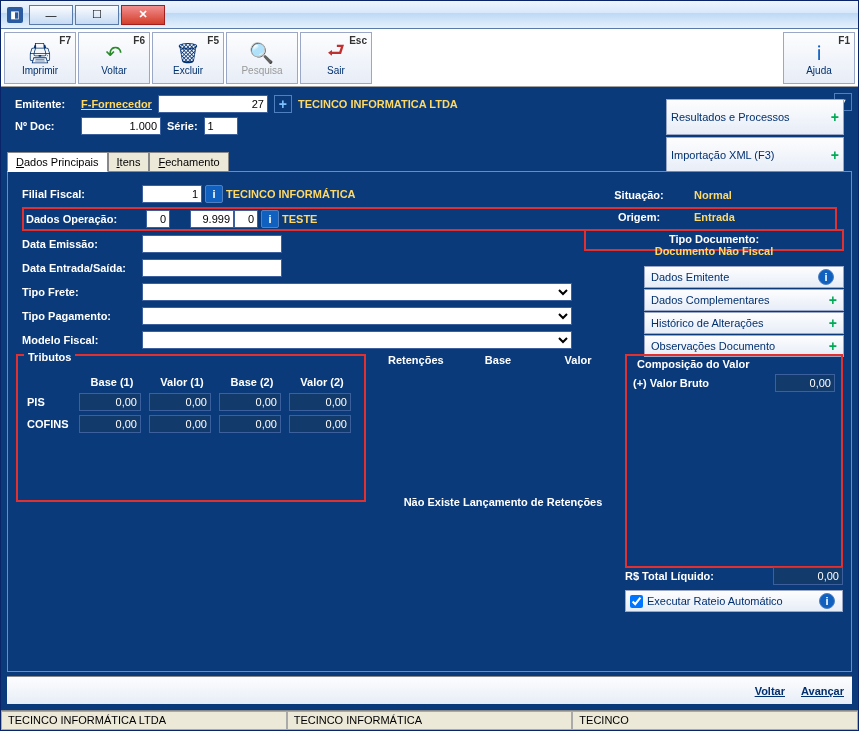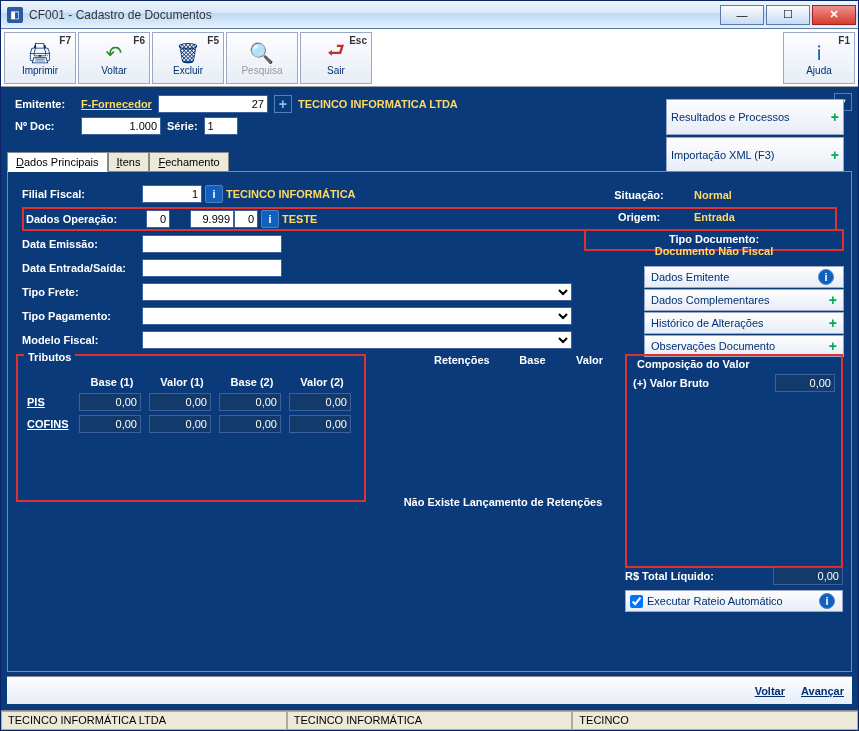--- a/index.html
+++ b/index.html
@@ -42,24 +42,24 @@
 .right-info .row .v { color: #ffd966; }
 .red-box { border: 2px solid #e03030; }
 .mid-btns { position: absolute; left: 630px; top: 88px; display: flex; flex-direction: column; gap: 1px; }
 .mid-btn { background: linear-gradient(#fdfdfe,#e7edf7); border: 1px solid #9aa7c7; height: 22px; width: 200px; display: flex; align-items: center; padding: 0 6px; font-size: 11px; color: #003070; cursor: pointer; }
 .mid-btn .tail { margin-left: auto; }
 .fieldset { border: 1px solid #5080c0; padding: 4px 6px 6px 6px; margin-top: 2px; }
 .fieldset-title { color: #fff; font-weight: bold; font-size: 11px; background: #0a3a7a; display: inline-block; padding: 0 4px; position: relative; top: -11px; }
 .trib-table { width: 100%; }
 .trib-table th { color: #fff; font-size: 11px; font-weight: bold; text-align: center; padding-bottom: 2px; }
 .trib-table td { padding: 1px; }
-.trib-table .rowlbl { color: #fff; font-size: 11px; font-weight: bold; width: 50px; text-decoration: underline; }
+.trib-table .rowlbl { color: #fff; font-size: 11px; font-weight: bold; width: 50px; }
 .val-input { width: 62px; background: #123a6a; border: 1px solid #3c5f9e; height: 18px; color: #fff; text-align: right; padding: 1px 3px; font-size: 11px; }
 .ret-section { position: absolute; left: 380px; top: 182px; width: 230px; height: 340px; }
-.ret-header { display: flex; color: #fff; font-weight: bold; font-size: 11px; margin-left: 46px; }
+.ret-header { display: flex; color: #fff; font-weight: bold; font-size: 11px; }
 .ret-header span:first-child { width: 70px; }
 .ret-header .base { flex: 1; text-align: center; }
 .ret-header .valor { flex: 1; text-align: center; }
 .ret-msg { text-align: center; color: #fff; font-weight: bold; font-size: 11px; margin-top: 130px; }
 .comp-section { position: absolute; right: 8px; top: 182px; width: 218px; }
 .comp-body { height: 188px; }
 .comp-row { display: flex; align-items: center; height: 22px; color: #fff; font-size: 11px; font-weight: bold; }
 .comp-row .l { flex: 1; }
 .comp-row .v { width: 70px; }
 .total-row { display: flex; align-items: center; height: 24px; color: #fff; font-size: 11px; font-weight: bold; margin-top: 2px; }
@@ -71,21 +71,20 @@
 .status-cell { border: 1px solid #aaa; padding: 2px 6px; font-size: 11px; flex: 1; }
 select.inp { text-align: left; padding: 0 2px; background: #fff; }
 .underline-first::first-letter { text-decoration: underline; }
 </style>
 </head>
 <body>
 
 <div class="window">
   <div class="titlebar">
     <span class="icon">◧</span>
-    <span class="title">CF001 - Cadastro de Documentos</span>
     <div class="win-btns">
       <div class="win-btn">—</div>
       <div class="win-btn">☐</div>
       <div class="win-btn close">✕</div>
     </div>
   </div>
 
   <div class="toolbar">
     <div class="tb-btn">
       <span class="shortcut">F7</span>

